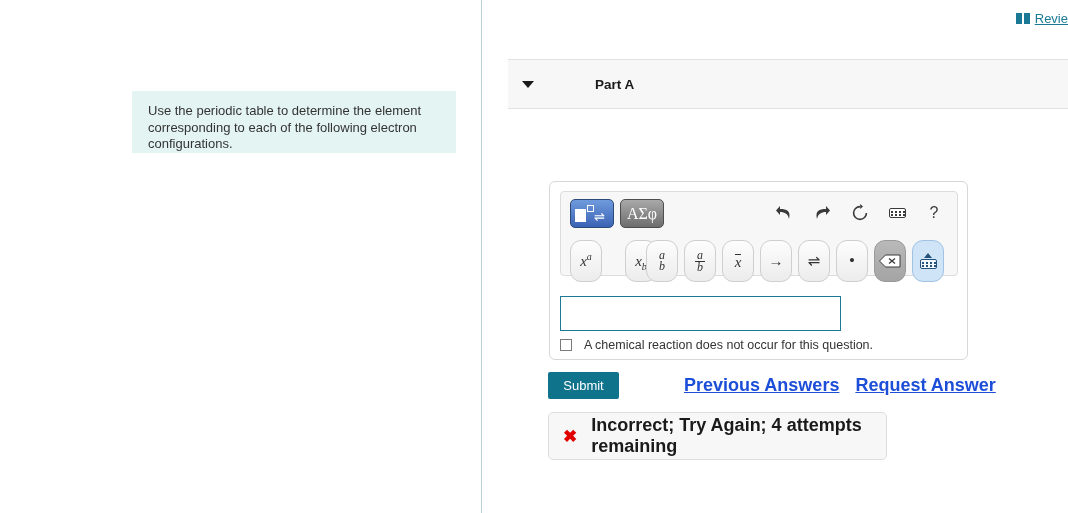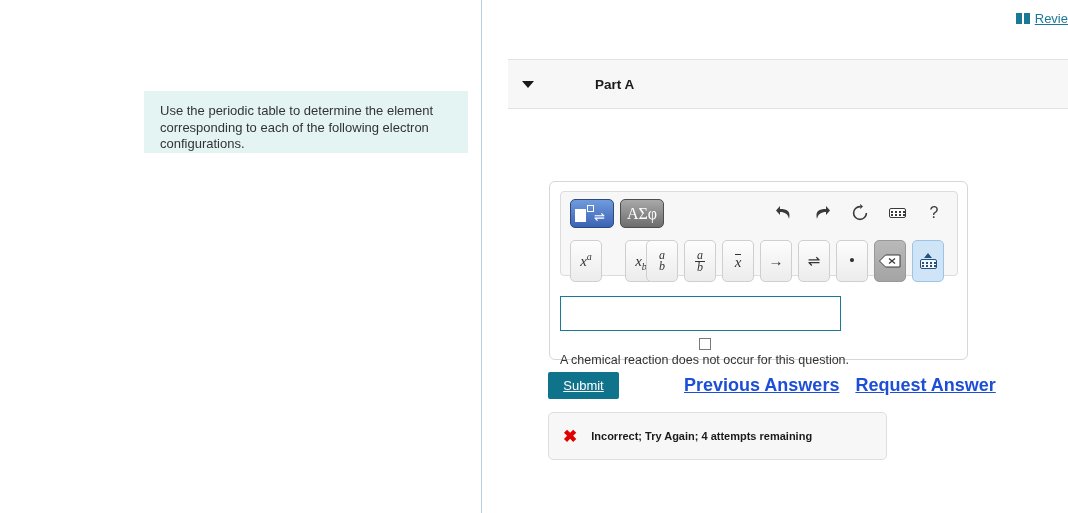--- a/index.html
+++ b/index.html
@@ -58,21 +58,21 @@
     left: 481px;
     top: 0;
     width: 1px;
     height: 513px;
     background: #b8cfe0;
   }
 
   
   .prompt-box {
     position: absolute;
-    left: 144px;
+    left: 132px;
     top: 91px;
     width: 324px;
     height: 62px;
     background: #e4f4f3;
     box-sizing: border-box;
     padding: 12px 16px 0 16px;
   }
   .prompt-text {
     font-size: 13px;
     line-height: 16.5px;
@@ -241,21 +241,21 @@
     top: 44px;
     right: 0;
     height: 40px;
   }
   .mbtn {
     position: absolute;
     top: 4px;
     width: 32px;
     height: 42px;
     border: 1px solid #cfcfcf;
-    border-radius: 5px;
+    border-radius: 11px;
     background: linear-gradient(#fdfdfd, #ececec);
     display: flex;
     align-items: center;
     justify-content: center;
     font-family: "Liberation Serif", serif;
     font-size: 15px;
     font-style: italic;
     color: #333333;
     cursor: pointer;
     box-sizing: border-box;
@@ -331,22 +331,21 @@
     outline: none;
   }
 
   
   .cb-row {
     position: absolute;
     left: 10px;
     top: 156px;
     display: flex;
     align-items: center;
-    gap: 3px;
-    flex-direction: column;
+    gap: 12px;
   }
   .cbox {
     width: 12px;
     height: 12px;
     border: 1px solid #7a7a7a;
     background: #ffffff;
     box-sizing: border-box;
     cursor: pointer;
     flex: none;
   }
@@ -367,21 +366,20 @@
   .submit-btn {
     width: 71px;
     height: 27px;
     background: #10738c;
     color: #ffffff;
     border: none;
     border-radius: 2px;
     font-size: 13px;
     font-family: "Liberation Sans", sans-serif;
     cursor: pointer;
-    text-decoration: underline;
   }
   .link {
     color: #1d4ed8;
     text-decoration: underline;
     font-size: 18px;
     font-weight: bold;
     cursor: pointer;
   }
   .link.prev { margin-left: 65px; }
   .link.req  { margin-left: 16px; text-align: right; }
@@ -403,21 +401,21 @@
   }
   .xmark {
     color: #e00000;
     font-size: 17px;
     font-weight: bold;
     line-height: 1;
     margin-right: 14px;
     flex: none;
   }
   .fb-text {
-    font-size: 11px;
+    font-size: 18px;
     font-weight: bold;
     color: #1a1a1a;
   }
 </style>
 </head>
 <body>
 
 <div class="review-bar">
   <span class="book-icon">
     <span class="l"></span>

